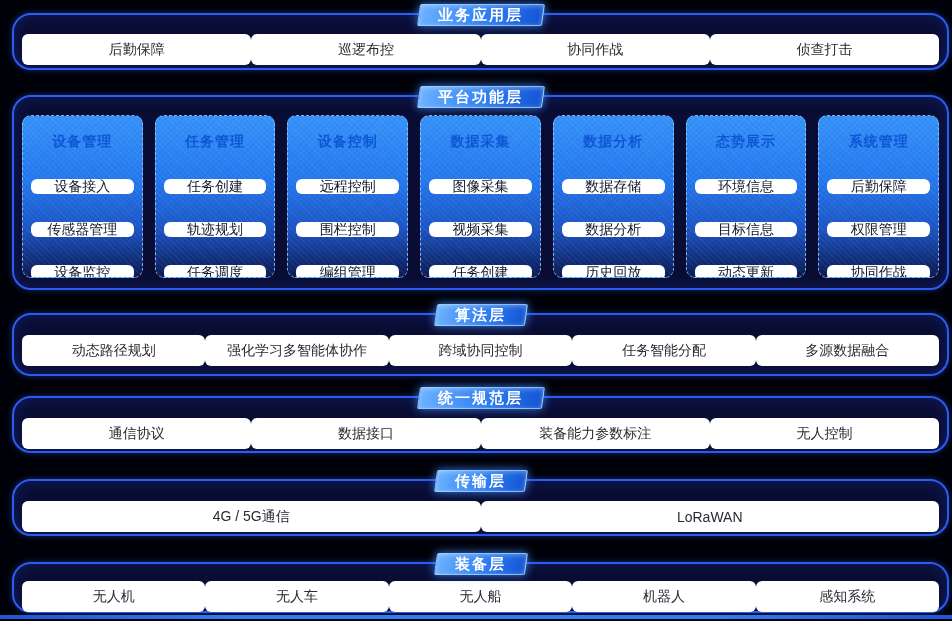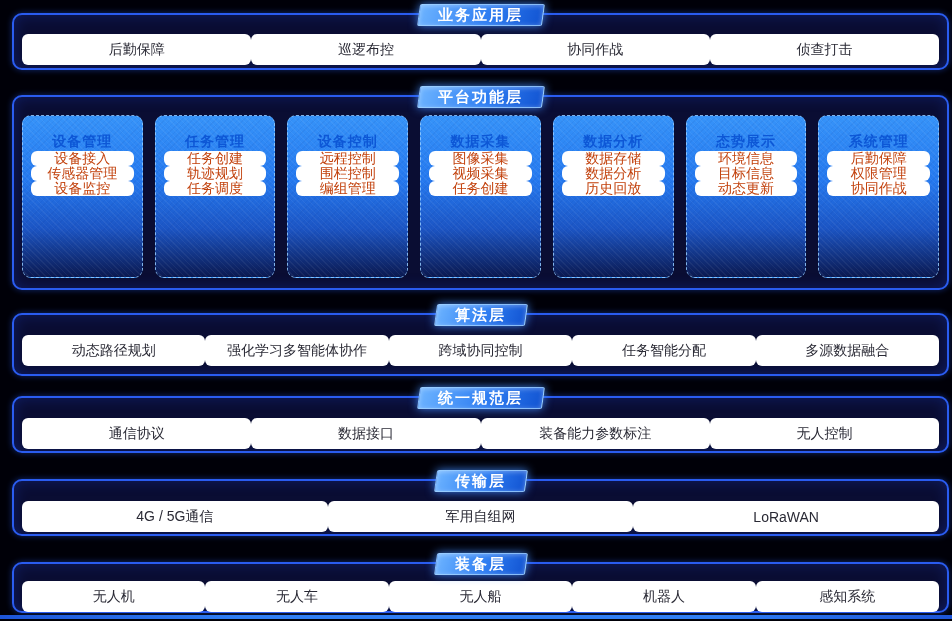--- a/index.html
+++ b/index.html
@@ -5,21 +5,21 @@
   html,body { margin:0; padding:0; background:#000006; }
   .stage {
     position:relative; width:952px; height:621px; overflow:hidden;
     background:#000008;
     font-family:"Liberation Sans", sans-serif;
   }
   .band {
     position:absolute; left:12px; right:3px;
     background:#0a0d33;
     border:2px solid #2a5cf0;
-    border-radius:10px;
+    border-radius:19px;
     box-shadow:0 0 6px rgba(40,92,240,.45), inset 0 0 14px rgba(25,60,190,.35);
     box-sizing:border-box;
   }
   .badge {
     position:absolute; top:-11px; left:50%; transform:translateX(-50%);
     height:22px; padding:0 20px; z-index:3;
     display:flex; align-items:center; justify-content:center;
   }
   .badge::before {
     content:""; position:absolute; inset:0;
@@ -60,24 +60,24 @@
     background:
       repeating-linear-gradient(45deg, rgba(255,255,255,.05) 0 1px, transparent 1px 4px),
       repeating-linear-gradient(-45deg, rgba(0,30,120,.06) 0 1px, transparent 1px 4px);
   }
   .pf-title {
     height:18px; text-align:center;
     color:#0d57d6; font-weight:bold; font-size:14px; letter-spacing:1px;
     position:relative; z-index:1;
   }
   .pf-box {
-    height:15px; margin-top:0; position:relative; z-index:1;
+    height:15px; margin-top:28px; position:relative; z-index:1;
     background:#ffffff; border-radius:6px;
     display:flex; align-items:center; justify-content:center;
-    font-size:14px; color:#c2410c; white-space:nowrap;
+    font-size:14px; color:#0f172a; white-space:nowrap;
   }
   .bottom-bar {
     position:absolute; left:0; right:0; top:615px; height:4px;
     background:linear-gradient(90deg,#1d55d8 0%,#2f7ef5 25%,#2f7ef5 75%,#1d55d8 100%);
   }
 </style>
 </head>
 <body>
 
 <div class="stage">
@@ -168,21 +168,20 @@
       <div class="item-box">无人控制</div>
     </div>
   </section>
 
   <section class="band" style="top:479px;height:57px">
     <div class="badge">
       <span class="badge-label">传输层</span>
     </div>
     <div class="row" style="top:20px">
       <div class="item-box">4G / 5G通信</div>
-      <div class="item-box">军用自组网</div>
       <div class="item-box">LoRaWAN</div>
     </div>
   </section>
 
   <section class="band" style="top:562px;height:51px">
     <div class="badge">
       <span class="badge-label">装备层</span>
     </div>
     <div class="row" style="top:17px">
       <div class="item-box">无人机</div>

